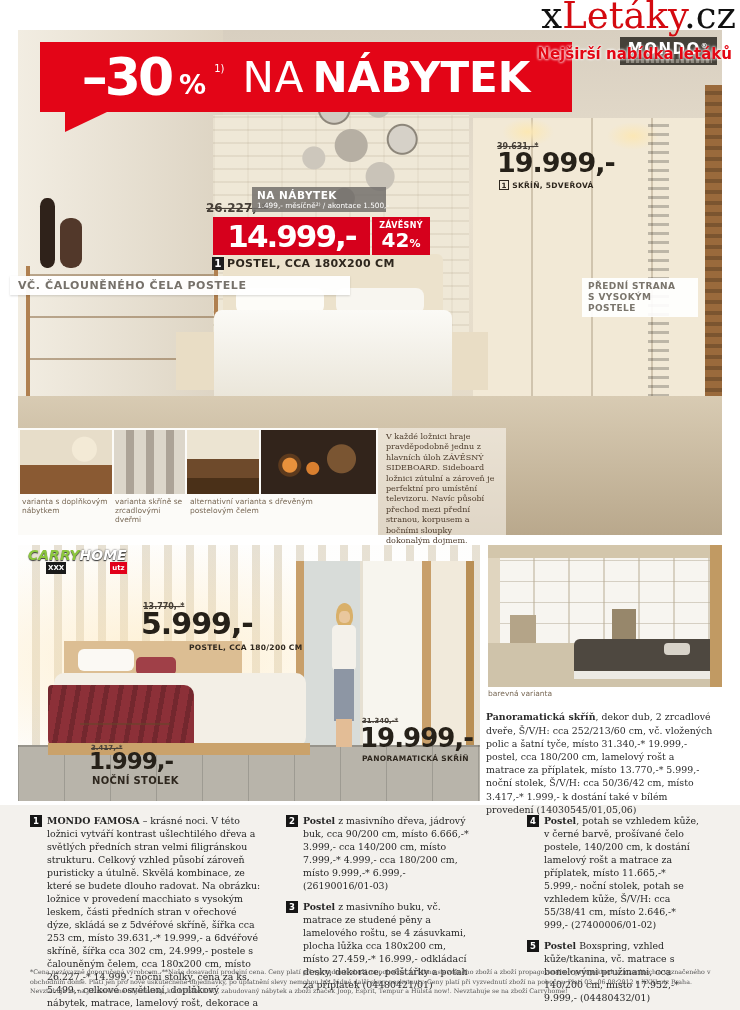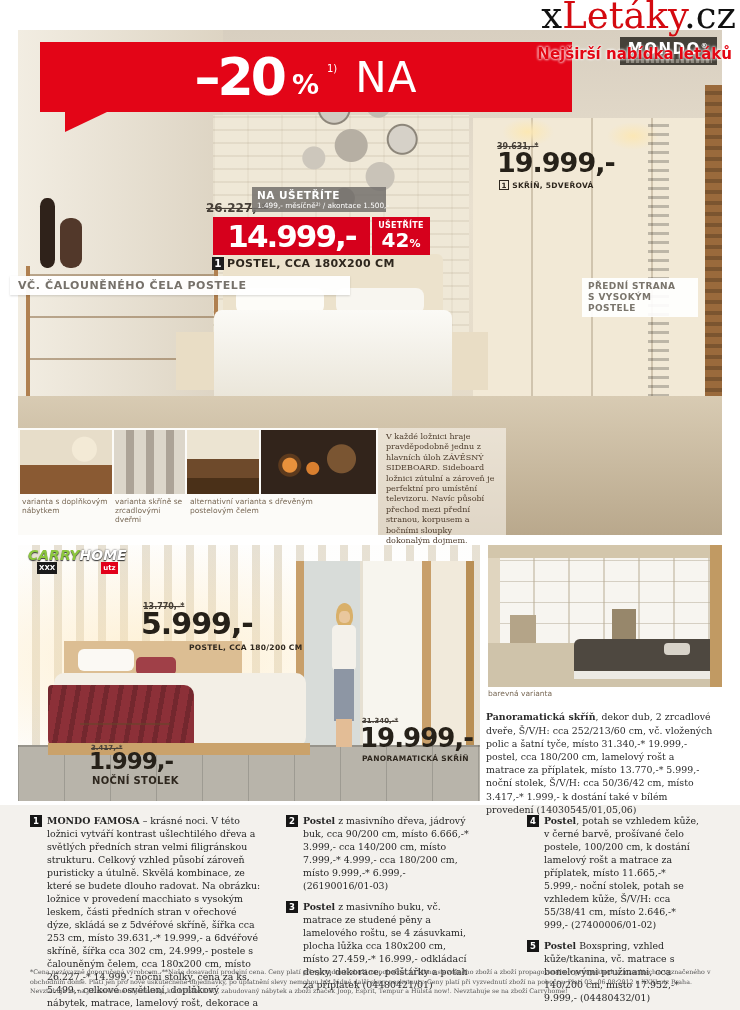--- a/index.html
+++ b/index.html
@@ -142,21 +142,21 @@
   .cp-hair{position:absolute;left:318px;top:58px;width:17px;height:24px;background:#d9b06a;border-radius:50% 50% 40% 40%;}
   .cp-face{position:absolute;left:321px;top:66px;width:11px;height:12px;background:#e9c79d;border-radius:40%;}
   .cp-top{position:absolute;left:314px;top:80px;width:24px;height:46px;background:#f4f1ea;border-radius:5px;}
   .cp-jeans{position:absolute;left:316px;top:124px;width:20px;height:52px;background:#8d96a4;}
   .cp-legs{position:absolute;left:318px;top:174px;width:16px;height:28px;background:#e3bd96;}
 
   
   #carry-logo{left:28px;top:549px;z-index:5;line-height:12px;}
   #carry-logo .c1{font-size:14px;font-weight:800;font-style:italic;color:#8cc63e;text-shadow:0 1px 1px #3c3c3c;}
   #carry-logo .c2{font-size:14px;font-weight:800;font-style:italic;color:#fff;text-shadow:0 0 2px #3c3c3c,0 1px 1px #3c3c3c;}
-  #carry-logo .xrow{display:flex;justify-content:center;margin-top:1px;}
+  #carry-logo .xrow{display:flex;justify-content:flex-end;margin-top:1px;}
   #carry-logo .x1{background:#1a1a1a;color:#fff;font-size:7px;font-weight:800;padding:0 2px;}
   #carry-logo .x2{background:#e2001a;color:#fff;font-size:7px;font-weight:800;padding:0 2px;margin-left:44px;}
 
   
   #cbed-old{left:143px;top:602px;font-size:8px;z-index:5;}
   #cbed-price{left:141px;top:609px;font-size:30px;z-index:5;}
   #cbed-label{left:143px;top:643px;font-size:7.5px;z-index:5;padding-left:46px;}
   #cnight-old{left:91px;top:744px;font-size:7px;z-index:5;}
   #cnight-price{left:89px;top:750px;font-size:23px;z-index:5;}
   #cnight-label{left:92px;top:775px;font-size:10px;z-index:5;}
@@ -208,24 +208,25 @@
 
 <div class="abs" id="site-logo"><span class="lx">x</span><span class="lb">Letáky</span><span class="lx">.cz</span></div>
 <div class="abs" id="site-tagline">Nejširší nabídka letáků</div>
 
 <div class="abs" id="mondo-logo">
   <div class="mn"><span>MONDO</span><sup>®</sup></div>
   <div id="mondo-sub"></div>
 </div>
 
 <div class="abs" id="banner">
-  <span class="d">–20</span>
+  <span class="d">–30</span>
   <span class="p">%</span>
   <sup class="s">1)</sup>
   <span class="na">NA</span>
+  <span class="nb">NÁBYTEK</span>
 </div>
 <div class="abs" id="banner-tail"></div>
 
 <div class="abs" id="hero-photo">
   <div class="hp-wallL"></div>
   <div class="hp-stone"></div>
   <div class="hp-wardrobeR"></div>
   <div class="hp-woodstrip"></div>
   <div class="hp-woodedge"></div>
   <div class="hp-chandelier"></div>
@@ -239,28 +240,28 @@
   <div class="hp-bench"></div>
   <div class="hp-table1"></div>
   <div class="hp-table2"></div>
   <div class="hp-floor"></div>
   <div class="hp-thumbpanel"></div>
   <div class="hp-lighten"></div>
 </div>
 
 <div class="abs old-price" id="hero-old-price">26.227,-*</div>
 <div class="abs" id="installments">
-  <div class="t">NA UŠETŘÍTE</div>
+  <div class="t">NA NÁBYTEK</div>
   <div class="d">1.499,- měsíčně²⁾ / akontace 1.500,-</div>
 </div>
 <div class="redbox" id="hero-price-box">
   <span class="pr">14.999,-</span>
 </div>
 <div class="redbox" id="save-box">
-  <span class="sl">UŠETŘÍTE</span>
+  <span class="sl">ZÁVĚSNÝ</span>
   <span><span class="sv">42</span><span class="su">%</span></span>
 </div>
 <div class="price-label" id="hero-item-row">
   <span class="num-box">1</span>
   <span>POSTEL, CCA 180X200 CM</span>
 </div>
 <div class="abs" id="hero-badge">VČ. ČALOUNĚNÉHO ČELA POSTELE</div>
 
 <div class="abs old-price" id="wardrobe-old-price">39.631,-*</div>
 <div class="big-price" id="wardrobe-price">19.999,-</div>
@@ -349,21 +350,21 @@
   </div>
   <div class="detail-item">
     <span class="nb">3</span>
     <p><b>Postel</b><span> z masivního buku, vč. matrace ze studené pěny a lamelového roštu, se 4 zásuvkami, plocha lůžka cca 180x200 cm, místo 27.459,-* 16.999,- odkládací desky, dekorace, polštářky a potah za příplatek (04480421/01)</span></p>
   </div>
 </div>
 
 <div class="detail-col" id="col-3">
   <div class="detail-item">
     <span class="nb">4</span>
-    <p><b>Postel</b><span>, potah se vzhledem kůže, v černé barvě, prošívané čelo postele, 100/200 cm, k dostání lamelový rošt a matrace za příplatek, místo 11.665,-* 5.999,- noční stolek, potah se vzhledem kůže, Š/V/H: cca 55/38/41 cm, místo 2.646,-* 999,- (27400006/01-02)</span></p>
+    <p><b>Postel</b><span>, potah se vzhledem kůže, v černé barvě, prošívané čelo postele, 140/200 cm, k dostání lamelový rošt a matrace za příplatek, místo 11.665,-* 5.999,- noční stolek, potah se vzhledem kůže, Š/V/H: cca 55/38/41 cm, místo 2.646,-* 999,- (27400006/01-02)</span></p>
   </div>
   <div class="detail-item">
     <span class="nb">5</span>
     <p><b>Postel</b><span> Boxspring, vzhled kůže/tkanina, vč. matrace s bonelovými pružinami, cca 140/200 cm, místo 17.952,-* 9.999,- (04480432/01)</span></p>
   </div>
 </div>
 
 <div class="abs" id="footnote">*Cena nezávazně doporučená výrobcem. **Naše dosavadní prodejní cena. Ceny platí při vyzvednutí zboží na pobočce. 1) Mimo slevněného zboží a zboží propagovaného v prospektech a inzerátech a vyznačeného v obchodním domě. Platí jen pro nově uskutečněné objednávky, po uplatnění slevy nemohou být žádné další slevy poskytnuty. Ceny platí při vyzvednutí zboží na pobočce. Platí 03.–06.08.2012 u XXXLutz Praha. Nevztahuje se na již uzavřené objednávky, kuchyňské linky, zabudovaný nábytek a zboží značek Joop, Esprit, Tempur a Hülsta now!. Nevztahuje se na zboží Carryhome!</div>
 
 </body></html>

